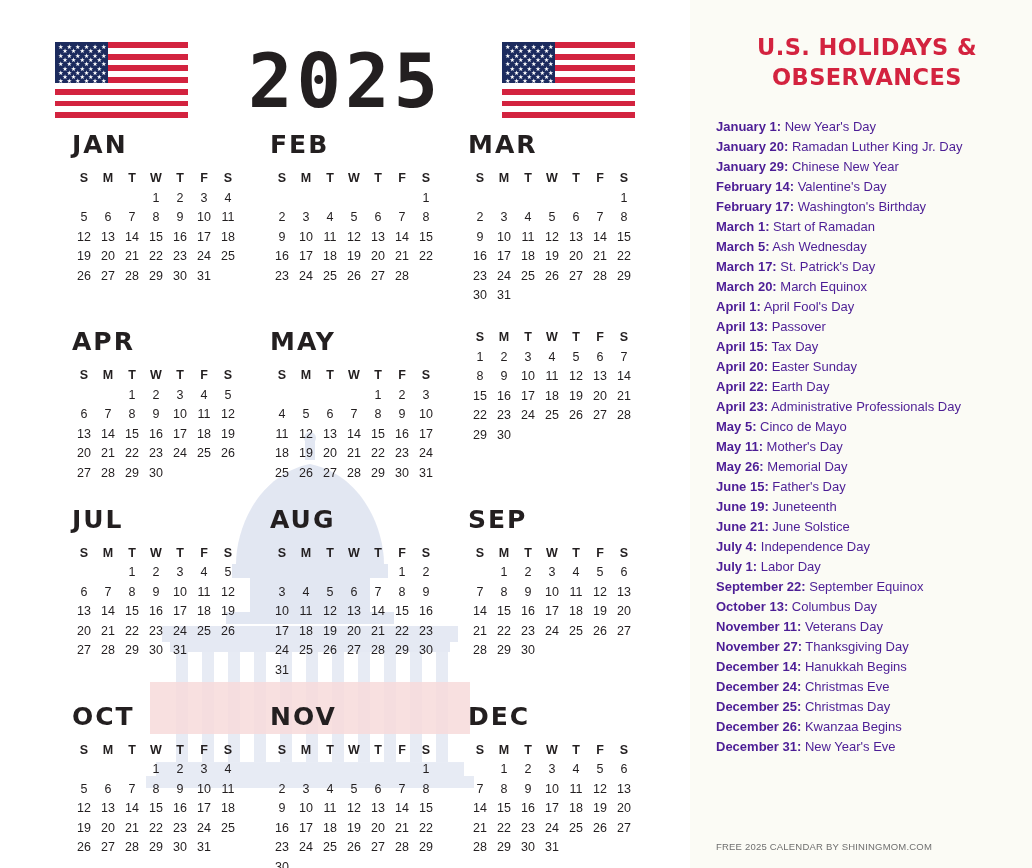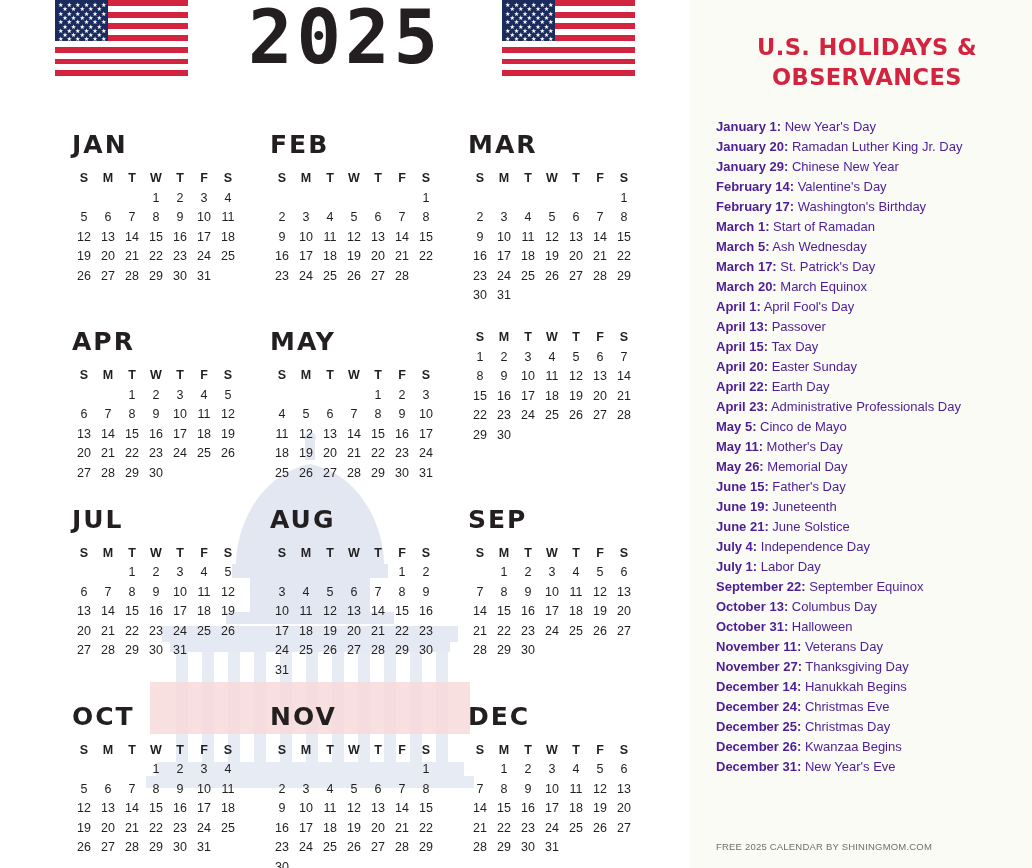--- a/index.html
+++ b/index.html
@@ -31,21 +31,21 @@
     left: 140px; top: 430px;
     width: 340px; height: 410px;
     opacity: 1;
     pointer-events: none;
   }
 
   #cal-header {
     position: relative;
     height: 118px;
     display: flex;
-    align-items: flex-start;
+    align-items: flex-end;
     justify-content: center;
     gap: 60px;
   }
   .flag {
     width: 133px; height: 76px;
     position: relative;
     overflow: hidden;
     flex: 0 0 auto;
   }
   .flag .stripes { position: absolute; inset: 0; background: #ffffff; }
@@ -1149,21 +1149,20 @@
         <li><span class="hdate">May 5:</span><span> Cinco de Mayo</span></li>
         <li><span class="hdate">May 11:</span><span> Mother's Day</span></li>
         <li><span class="hdate">May 26:</span><span> Memorial Day</span></li>
         <li><span class="hdate">June 15:</span><span> Father's Day</span></li>
         <li><span class="hdate">June 19:</span><span> Juneteenth</span></li>
         <li><span class="hdate">June 21:</span><span> June Solstice</span></li>
         <li><span class="hdate">July 4:</span><span> Independence Day</span></li>
         <li><span class="hdate">July 1:</span><span> Labor Day</span></li>
         <li><span class="hdate">September 22:</span><span> September Equinox</span></li>
         <li><span class="hdate">October 13:</span><span> Columbus Day</span></li>
-        <li><span class="hdate">October 31:</span><span> Halloween</span></li>
         <li><span class="hdate">November 11:</span><span> Veterans Day</span></li>
         <li><span class="hdate">November 27:</span><span> Thanksgiving Day</span></li>
         <li><span class="hdate">December 14:</span><span> Hanukkah Begins</span></li>
         <li><span class="hdate">December 24:</span><span> Christmas Eve</span></li>
         <li><span class="hdate">December 25:</span><span> Christmas Day</span></li>
         <li><span class="hdate">December 26:</span><span> Kwanzaa Begins</span></li>
         <li><span class="hdate">December 31:</span><span> New Year's Eve</span></li>
       </ul>
     <div id="holidays-footer">FREE 2025 CALENDAR BY SHININGMOM.COM</div>
   </div>

